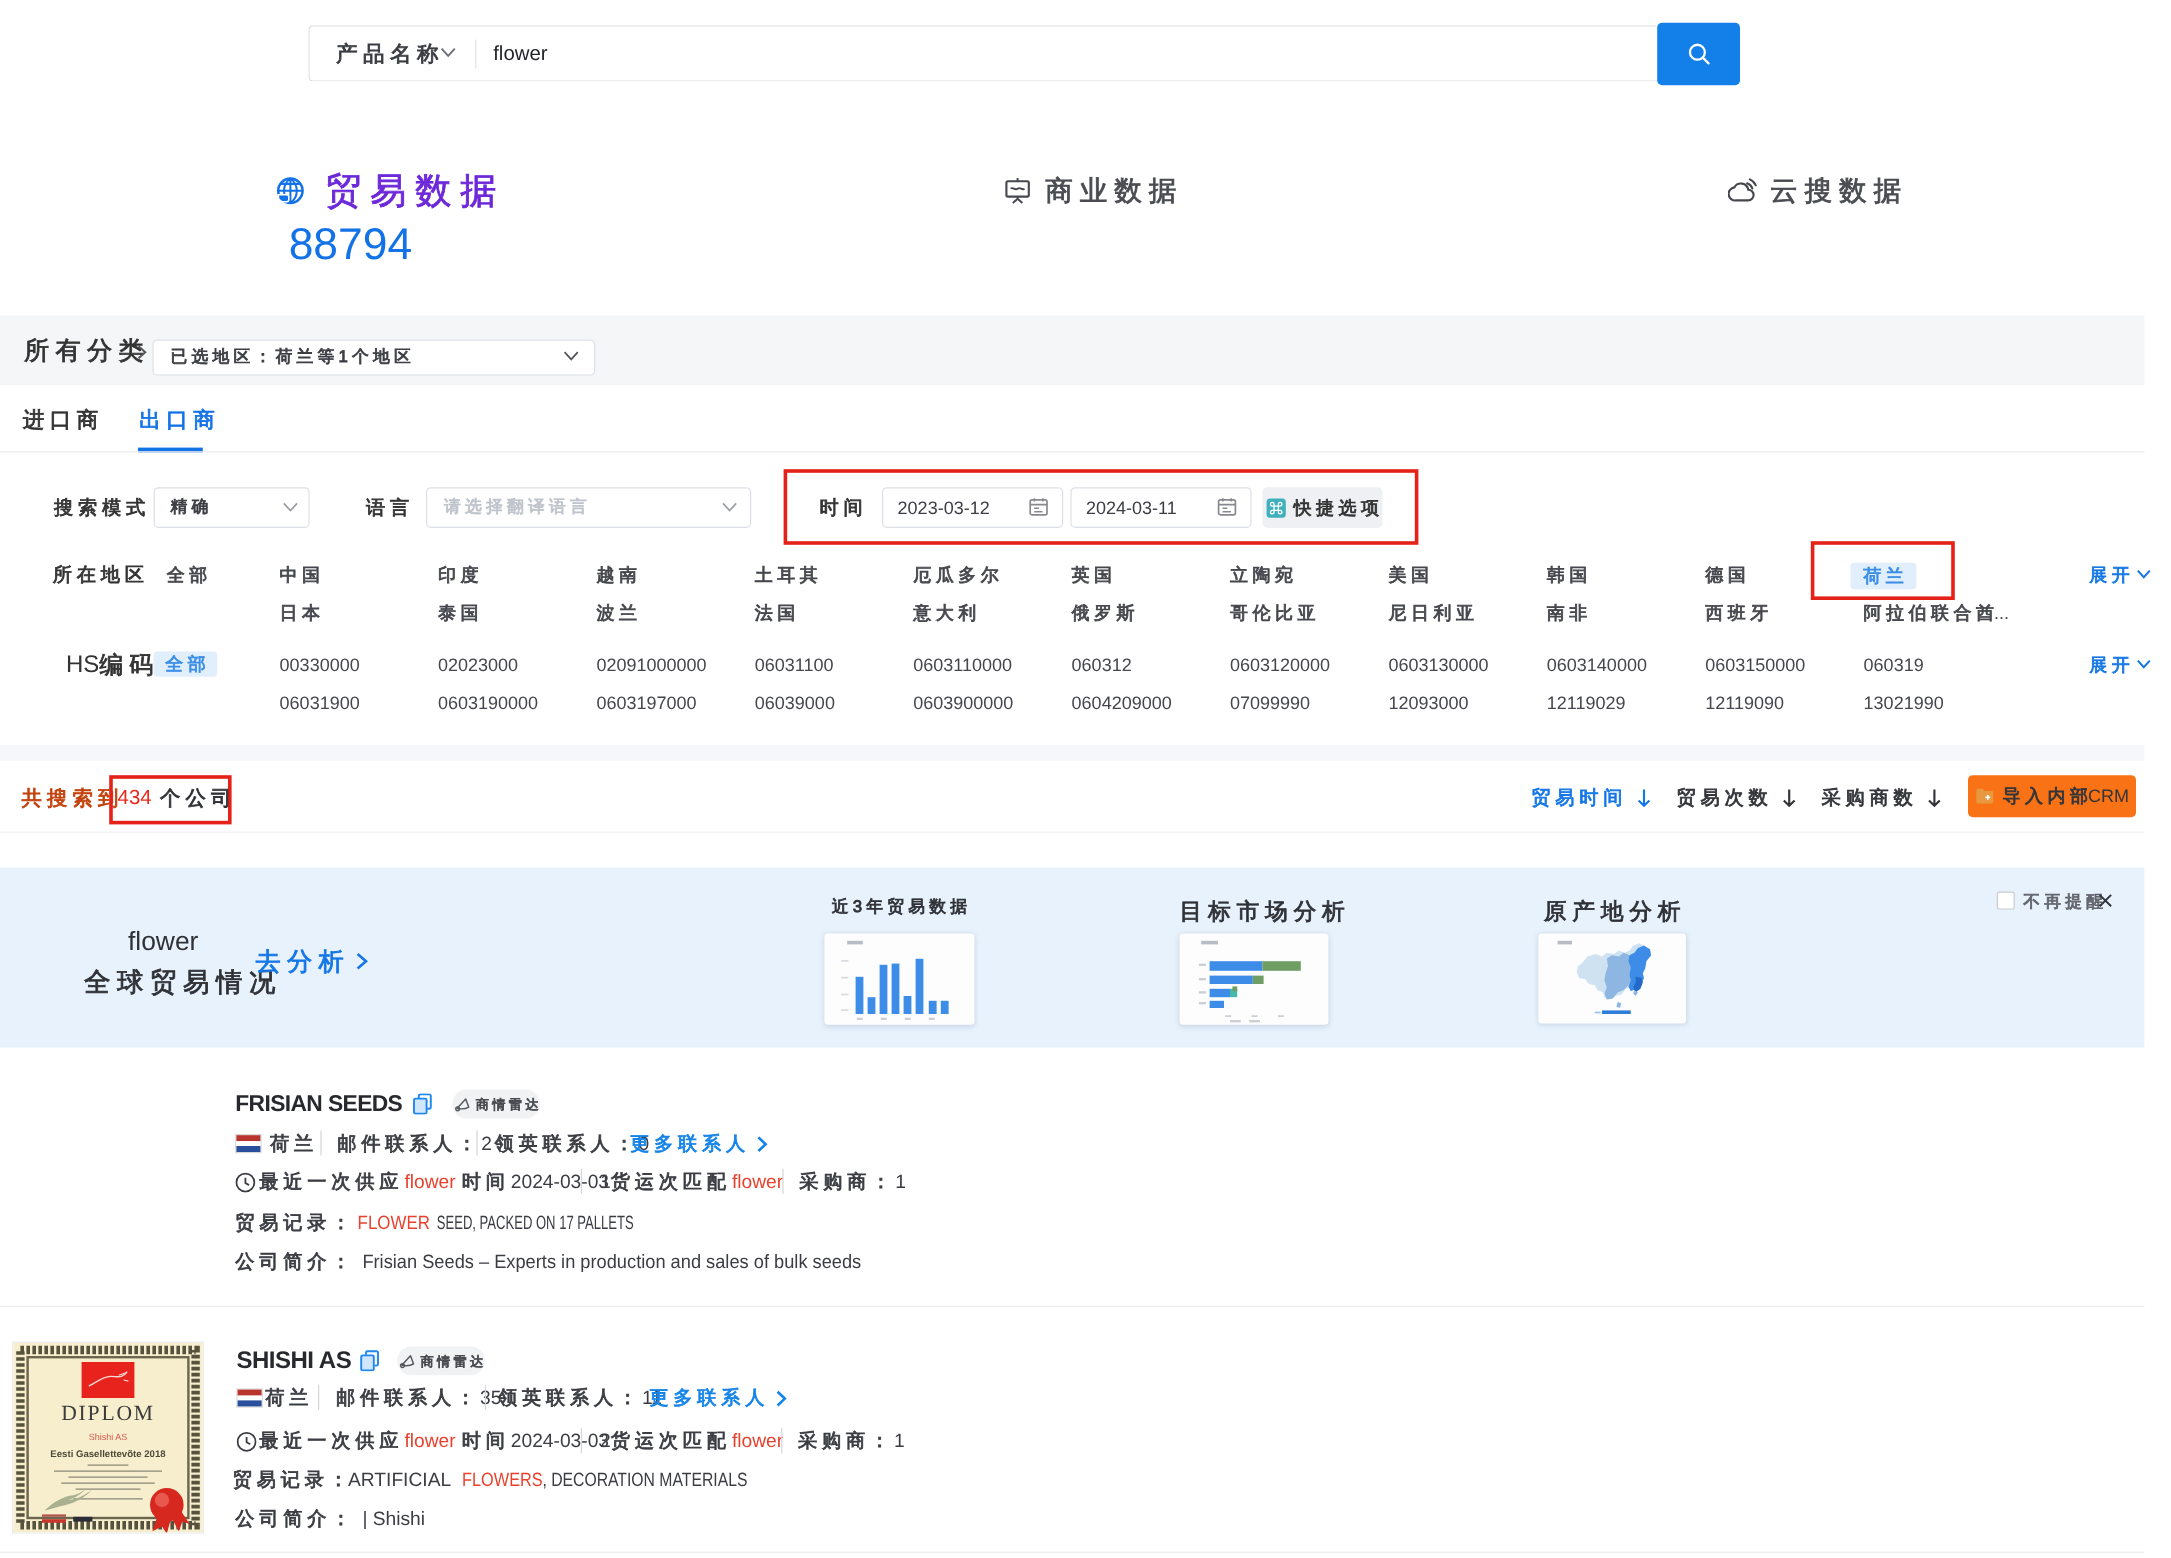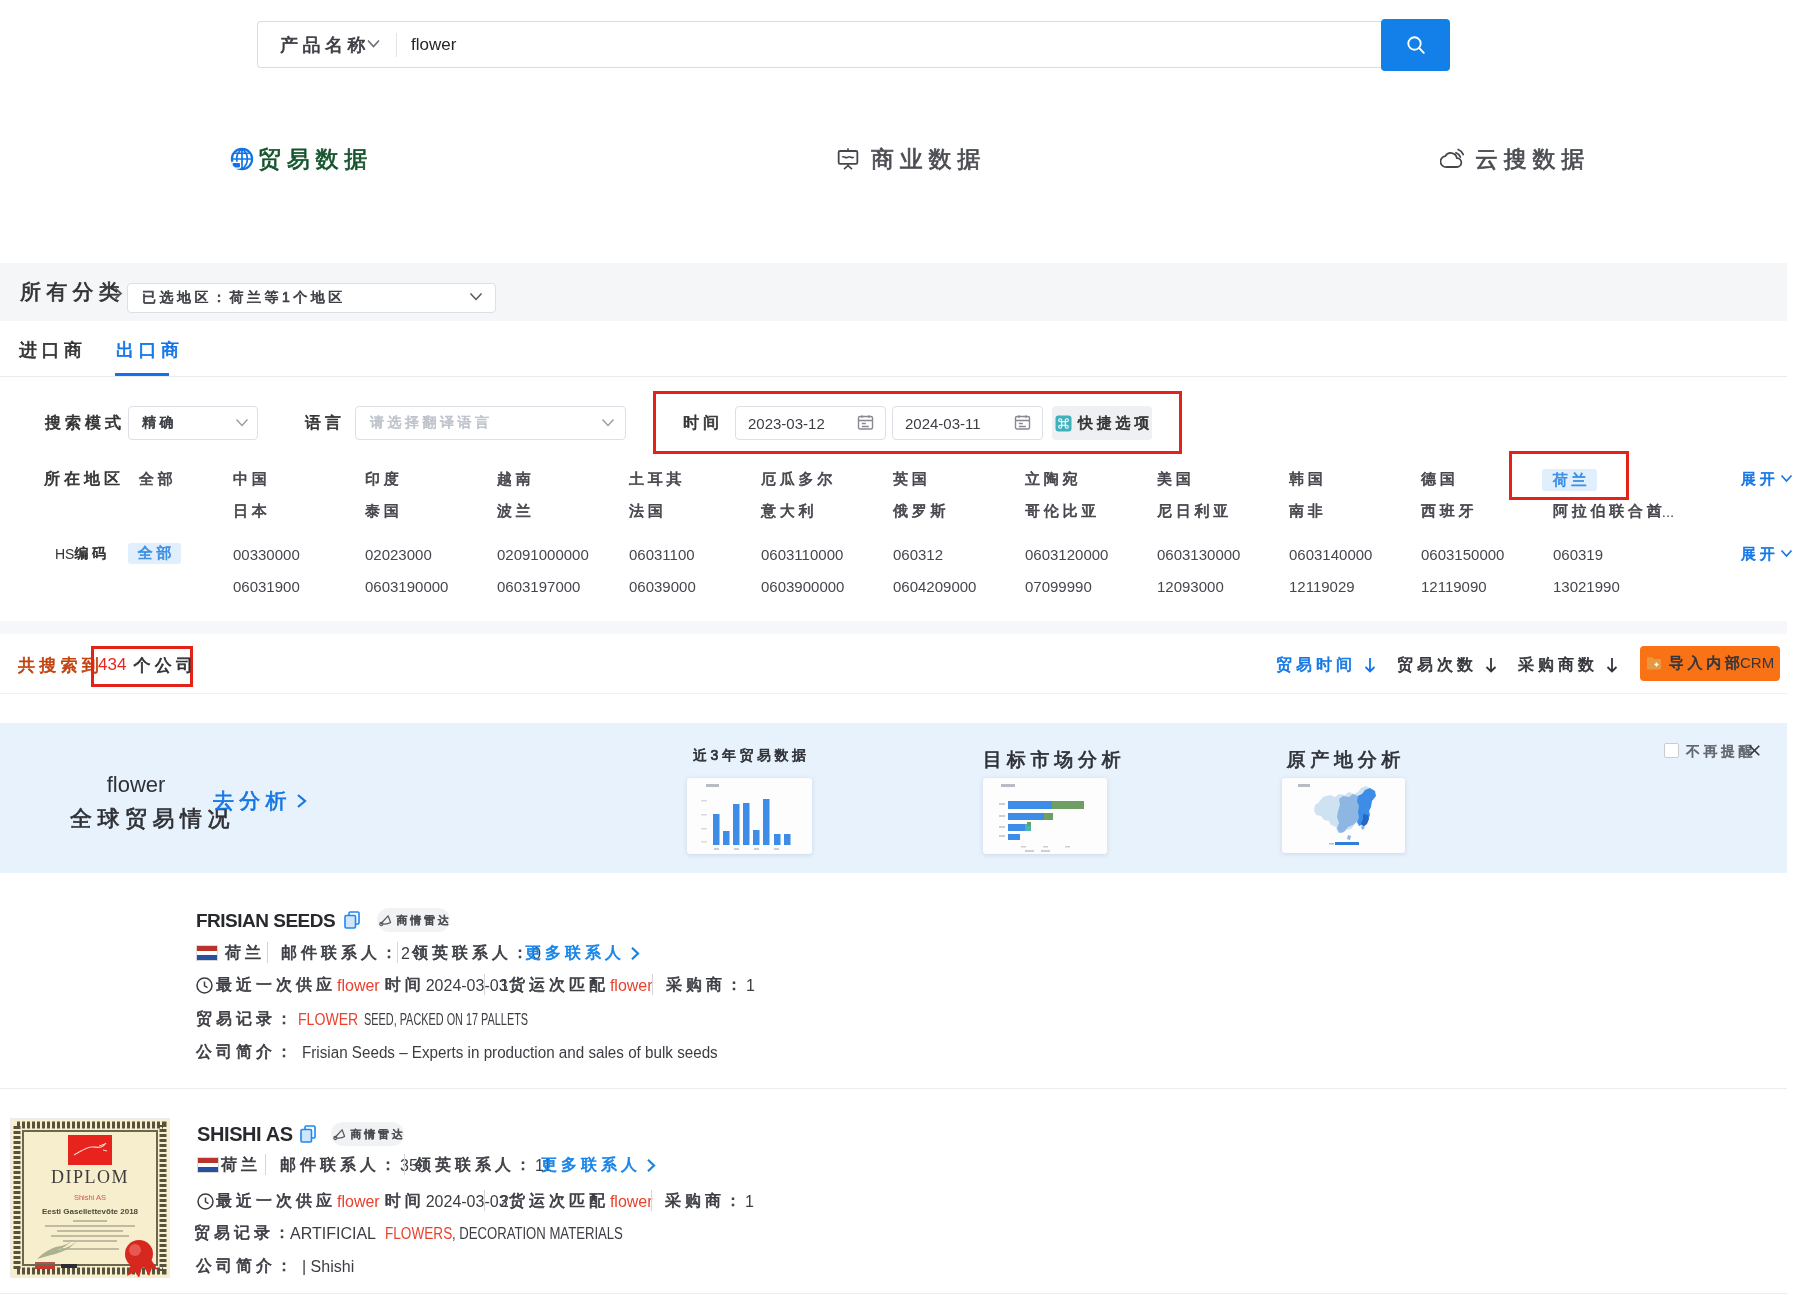--- a/index.html
+++ b/index.html
@@ -29,22 +29,23 @@
       </svg>
 </div>
 
 <div class="ab flex" style="left:230px;top:147px;height:24px">
 <svg width="24" height="24" viewBox="0 0 27 27">
         <circle cx="13.5" cy="13.5" r="11.4" stroke="#1373e6" stroke-width="2.4" fill="none"></circle>
         <path d="M2.5 13.5h22M4.5 7h18M13.5 2.2c-4 2.6-6 6.6-6 11.3s2 8.7 6 11.3c4-2.6 6-6.6 6-11.3s-2-8.7-6-11.3zM13.5 2v23" stroke="#1373e6" stroke-width="1.9" fill="none"></path>
         <path d="M1.5 16.5h9a2 2 0 012 2v4a2 2 0 01-2 2h-5a9 9 0 01-4-4z" fill="#fff"></path>
         <path d="M3 18h7a1.3 1.3 0 011.3 1.3v2.4a1.3 1.3 0 01-1.3 1.3H6a8 8 0 01-3-2.6z" fill="#1373e6"></path>
       </svg>
-<span style="font-size:23px;color:#14532d;margin-left:4px"><i class="cj">贸易数据</i></span>
-</div>
+<span style="font-size:30px;color:#6d28d9;margin-left:17px"><i class="cj">贸易数据</i></span>
+</div>
+<div class="ab" style="left:157px;top:183px;width:270px;text-align:center;font-size:37px;color:#1373e6">88794</div>
 
 <div class="ab flex" style="left:836px;top:147px;height:24px">
 <svg width="24" height="24" viewBox="0 0 27 27">
         <rect x="3" y="4.5" width="21" height="14.5" rx="1.5" stroke="#45474d" stroke-width="2" fill="none"></rect>
         <path d="M13.5 1.5v3M7 11.5c2-2 4 2 6.5 0s4 2 6.5 0" stroke="#45474d" stroke-width="1.8" fill="none"></path>
         <path d="M13.5 19v3M9 25l4.5-4 4.5 4" stroke="#45474d" stroke-width="1.8" fill="none"></path>
       </svg>
 <span style="font-size:23px;color:#4a4c52;margin-left:11px"><i class="cj">商业数据</i></span>
 </div>
 
@@ -195,21 +196,21 @@
       <i class="cj">西班牙</i>
     </div>
 <div class="ab flex" style="left:1553px;top:499px;height:24px"><i class="cj">阿拉伯联合酋</i>...</div>
 <div class="ab flex" style="left:1741px;top:467px;height:24px;color:#1577e6">
       <i class="cj">展开</i>
 <svg style="margin-left:5px" width="13" height="10" viewBox="0 0 13 10">
         <path d="M1.5 1.5l5 5.5 5-5.5" stroke="#1577e6" stroke-width="1.7" fill="none"></path>
       </svg>
     </div>
 
-<div class="ab flex" style="left:55px;top:543px;height:22px;font-size:14px;color:#333">HS<i class="cj">编码</i></div>
+<div class="ab flex" style="left:55px;top:543px;height:22px;font-size:20px;color:#333">HS<i class="cj">编码</i></div>
 <div class="ab flex" style="left:128px;top:543px;height:21px;width:53px;background:#e1eefb;border-radius:3px;justify-content:center;color:#3a8ee6">
       <i class="cj">全部</i>
     </div>
 <div class="ab flex" style="left:233px;top:543px;height:22px">00330000</div>
 <div class="ab flex" style="left:365px;top:543px;height:22px">02023000</div>
 <div class="ab flex" style="left:497px;top:543px;height:22px">02091000000</div>
 <div class="ab flex" style="left:629px;top:543px;height:22px">06031100</div>
 <div class="ab flex" style="left:761px;top:543px;height:22px">0603110000</div>
 <div class="ab flex" style="left:893px;top:543px;height:22px">060312</div>
 <div class="ab flex" style="left:1025px;top:543px;height:22px">0603120000</div>

